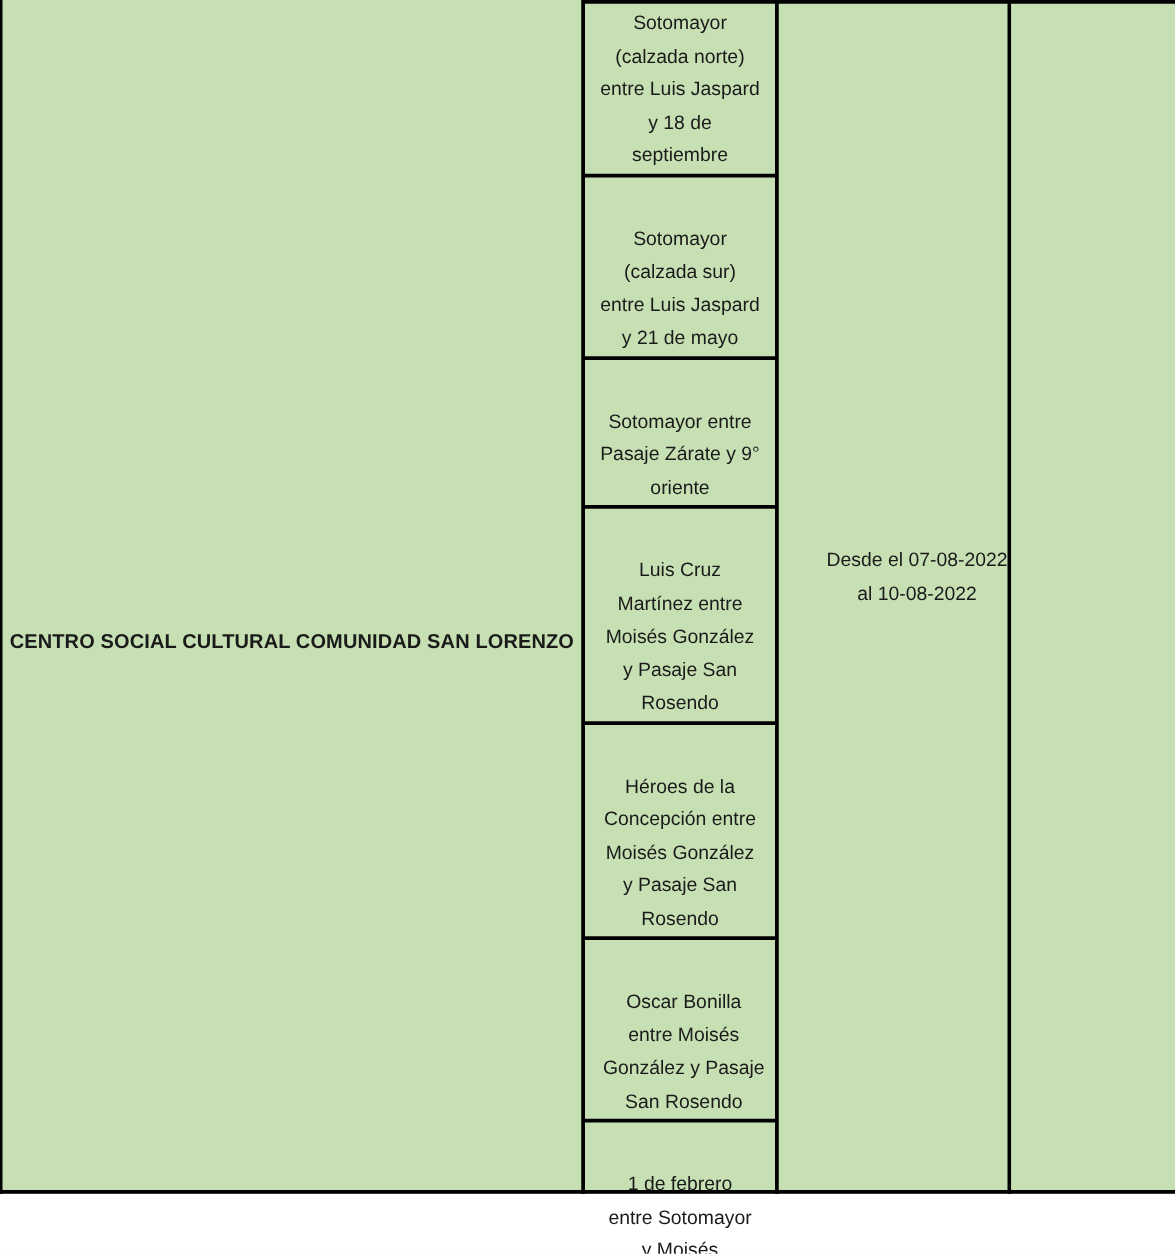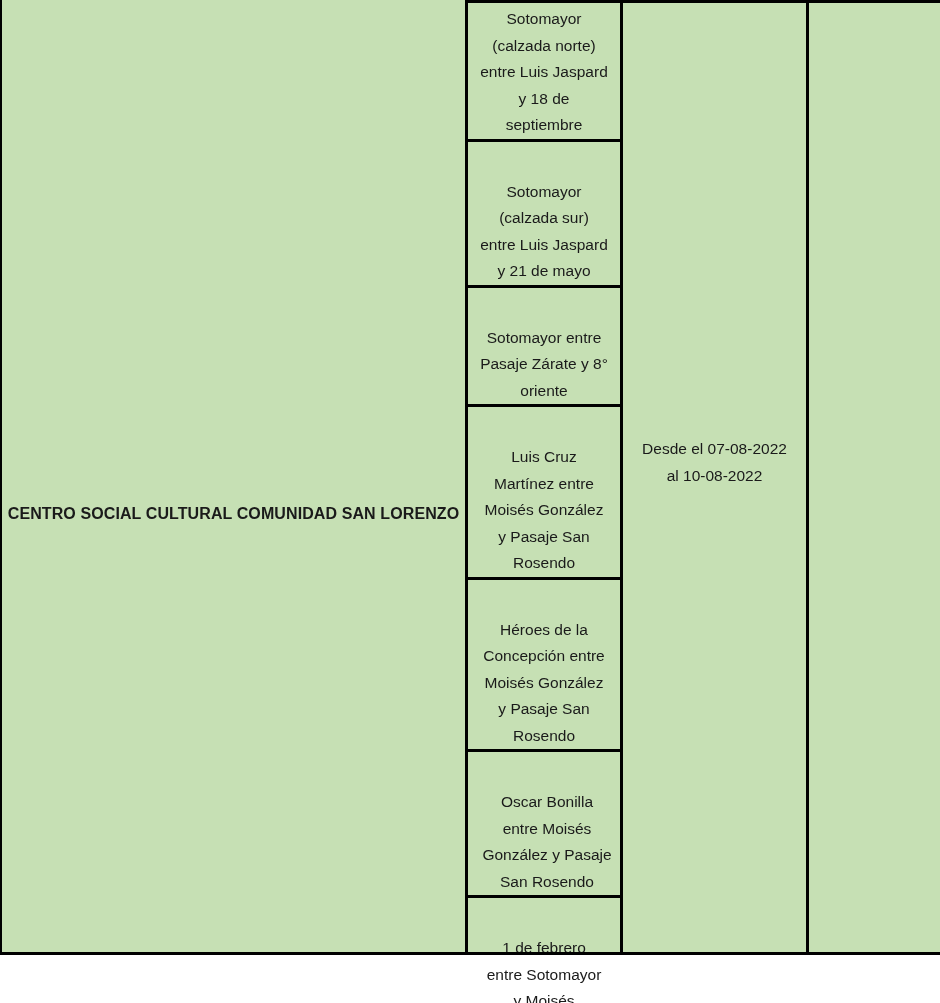--- a/index.html
+++ b/index.html
@@ -66,21 +66,21 @@
   .loc-cell:nth-child(4) { height: 156px; }
   .loc-cell:nth-child(5) { height: 155px; }
   .loc-cell:nth-child(6) { height: 127px; padding-left: 10px; }
   .loc-cell:nth-child(7) { flex: 1; border-bottom: none; }
 
   
   .col-date, .col-time {
     border-right: 3px solid #000;
     display: flex;
     align-items: center;
-    justify-content: center;
+    justify-content: flex-end;
     padding-bottom: 32px;
     text-align: center;
     font-size: 15.5px;
     line-height: 27px;
     white-space: pre-line;
   }
 
   
   .col-sliver { background: #c6e0b4; }
 
@@ -124,21 +124,21 @@
 septiembre</span>
         </div>
         <div class="loc-cell">
           <span>Sotomayor
 (calzada sur)
 entre Luis Jaspard
 y 21 de mayo</span>
         </div>
         <div class="loc-cell">
           <span>Sotomayor entre
-Pasaje Zárate y 8°
+Pasaje Zárate y 9°
 oriente</span>
         </div>
         <div class="loc-cell">
           <span>Luis Cruz
 Martínez entre
 Moisés González
 y Pasaje San
 Rosendo</span>
         </div>
         <div class="loc-cell">

